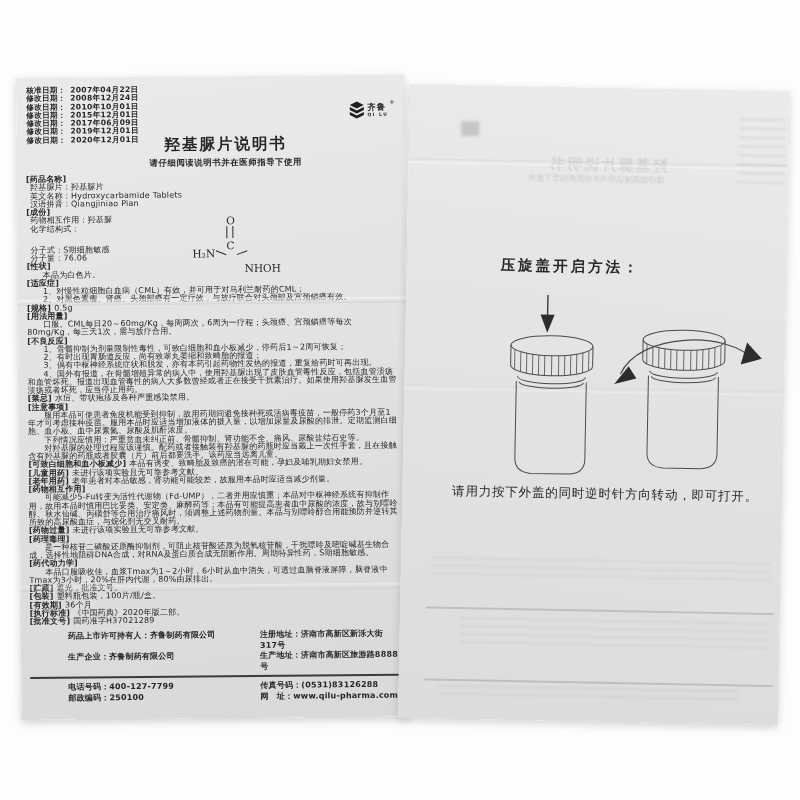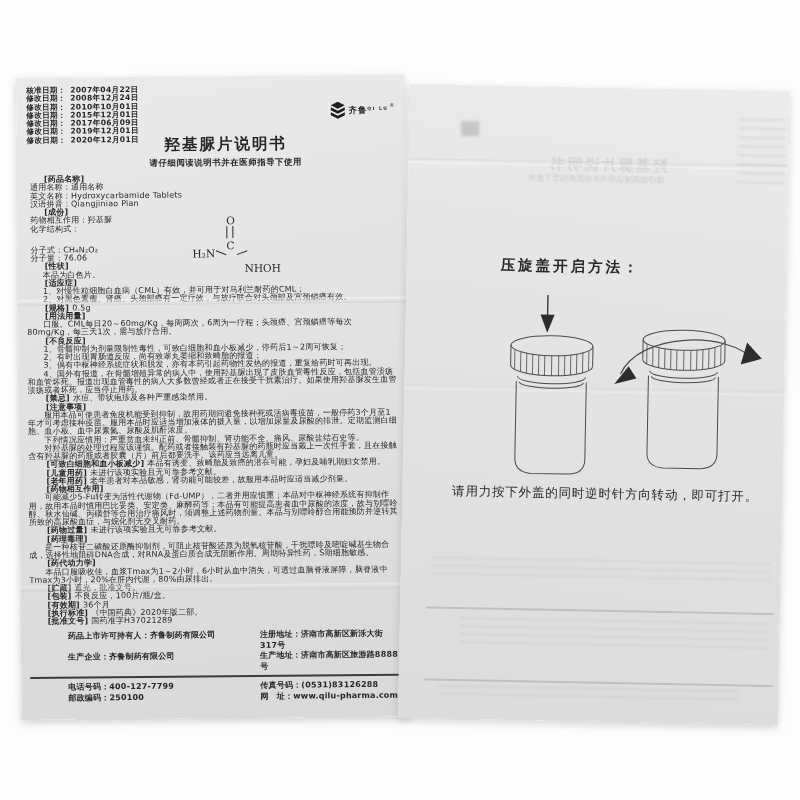--- a/index.html
+++ b/index.html
@@ -10,32 +10,32 @@
   .page-left{position:absolute;left:16px;top:78px;width:388px;height:642px;
     background:linear-gradient(173deg,#eceae8 0%,#e4e2e0 45%,#dbd9d7 100%);
     transform:rotate(-0.5deg);transform-origin:top left;
     box-shadow:0 3px 8px rgba(0,0,0,0.18);padding:0;box-sizing:border-box;}
   .page-left .inner{position:relative;width:100%;height:100%;padding:4px 9px;box-sizing:border-box;}
 
   .dates{position:absolute;left:10px;top:9px;}
   .date-ln{display:flex;font-size:7.6px;line-height:8.3px;font-weight:bold;letter-spacing:0.3px;white-space:nowrap;}
   .date-ln .dlabel{width:44px;}
   .logo{position:absolute;right:16px;top:26px;display:flex;align-items:center;gap:2px;}
-  .logo-txt{display:flex;line-height:1;}
+  .logo-txt{display:flex;flex-direction:column;line-height:1;}
   .logo-name{font-size:8.5px;font-weight:bold;letter-spacing:1px;}
   .logo-sub{font-size:4.5px;font-weight:bold;letter-spacing:1.5px;margin-top:1px;}
   .logo-reg{font-size:5px;vertical-align:top;position:absolute;right:-6px;top:-3px;}
 
   .title{margin:54px 0 0 30px;text-align:center;font-size:15.5px;font-weight:bold;letter-spacing:2px;}
   .subtitle{margin:2px 0 0 30px;text-align:center;font-size:8.4px;font-weight:bold;letter-spacing:0.6px;}
 
   .bodytext{margin-top:6px;}
   .ln{font-size:8px;line-height:8.25px;letter-spacing:0.2px;}
   .ln .tagpart{font-weight:bold;}
-  .ln .tagpart:not(:empty){margin-right:3px;margin-left:18px;}
+  .ln .tagpart:not(:empty){margin-right:3px;}
   .ln.plain{text-indent:0.5em;}
   .ln.para{text-indent:2em;}
 
   
   .struct-row{position:relative;height:13px;}
   .struct{position:absolute;left:118px;top:-16px;width:170px;height:54px;font-family:"DejaVu Serif",serif;}
   .struct span{position:absolute;font-size:10.5px;}
   .struct .s-o{left:82px;top:-2px;}
   .struct .s-c{left:82px;top:23px;}
   .struct .s-hn{left:48px;top:31px;}
@@ -147,21 +147,21 @@
       <div class="title">羟基脲片说明书</div>
       <div class="subtitle">请仔细阅读说明书并在医师指导下使用</div>
 
       <div class="bodytext">
 
           <div class="ln tag">
             <span class="tagpart">[药品名称]</span><span></span>
           </div>
 
           <div class="ln plain">
-            <span class="tagpart"></span><span>通用名称：通用名称</span>
+            <span class="tagpart"></span><span>羟基脲片：羟基脲片</span>
           </div>
 
           <div class="ln plain">
             <span class="tagpart"></span><span>英文名称：Hydroxycarbamide Tablets</span>
           </div>
 
           <div class="ln plain">
             <span class="tagpart"></span><span>汉语拼音：Qiangjiniao Pian</span>
           </div>
 
@@ -186,21 +186,21 @@
           <div class="bond b-left"></div>
           <span class="s-hn">H₂N</span>
           <div class="bond b-right"></div>
           <span class="s-nhoh">NHOH</span>
         </div>
       </div>
 
       <div class="bodytext" style="margin-top:0;">
 
           <div class="ln plain">
-            <span class="tagpart"></span><span>分子式：CH₄N₂O₂</span>
+            <span class="tagpart"></span><span>分子式：S期细胞敏感</span>
           </div>
 
           <div class="ln plain">
             <span class="tagpart"></span><span>分子量：76.06</span>
           </div>
 
           <div class="ln tag">
             <span class="tagpart">[性状]</span><span></span>
           </div>
 
@@ -310,21 +310,21 @@
 
           <div class="ln para">
             <span class="tagpart"></span><span>本品口服吸收佳，血浆Tmax为1～2小时，6小时从血中消失，可透过血脑脊液屏障，脑脊液中Tmax为3小时，20%在肝内代谢，80%由尿排出。</span>
           </div>
 
           <div class="ln tagline">
             <span class="tagpart">[贮藏]</span><span>遮光，批准文号。</span>
           </div>
 
           <div class="ln tagline">
-            <span class="tagpart">[包装]</span><span>不良反应，100片/瓶/盒。</span>
+            <span class="tagpart">[包装]</span><span>塑料瓶包装，100片/瓶/盒。</span>
           </div>
 
           <div class="ln tagline">
             <span class="tagpart">[有效期]</span><span>36个月</span>
           </div>
 
           <div class="ln tagline">
             <span class="tagpart">[执行标准]</span><span>《中国药典》2020年版二部。</span>
           </div>
 

